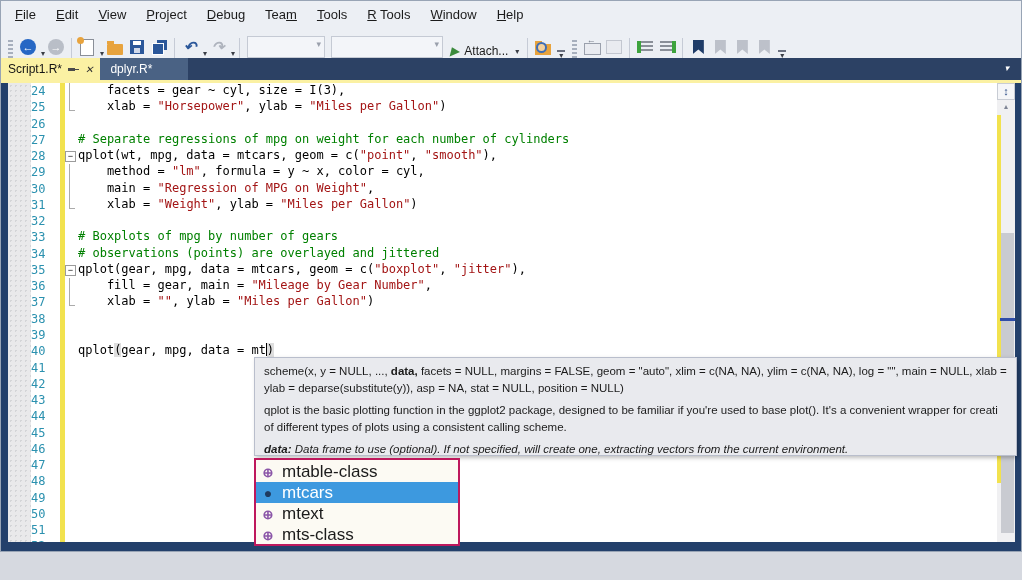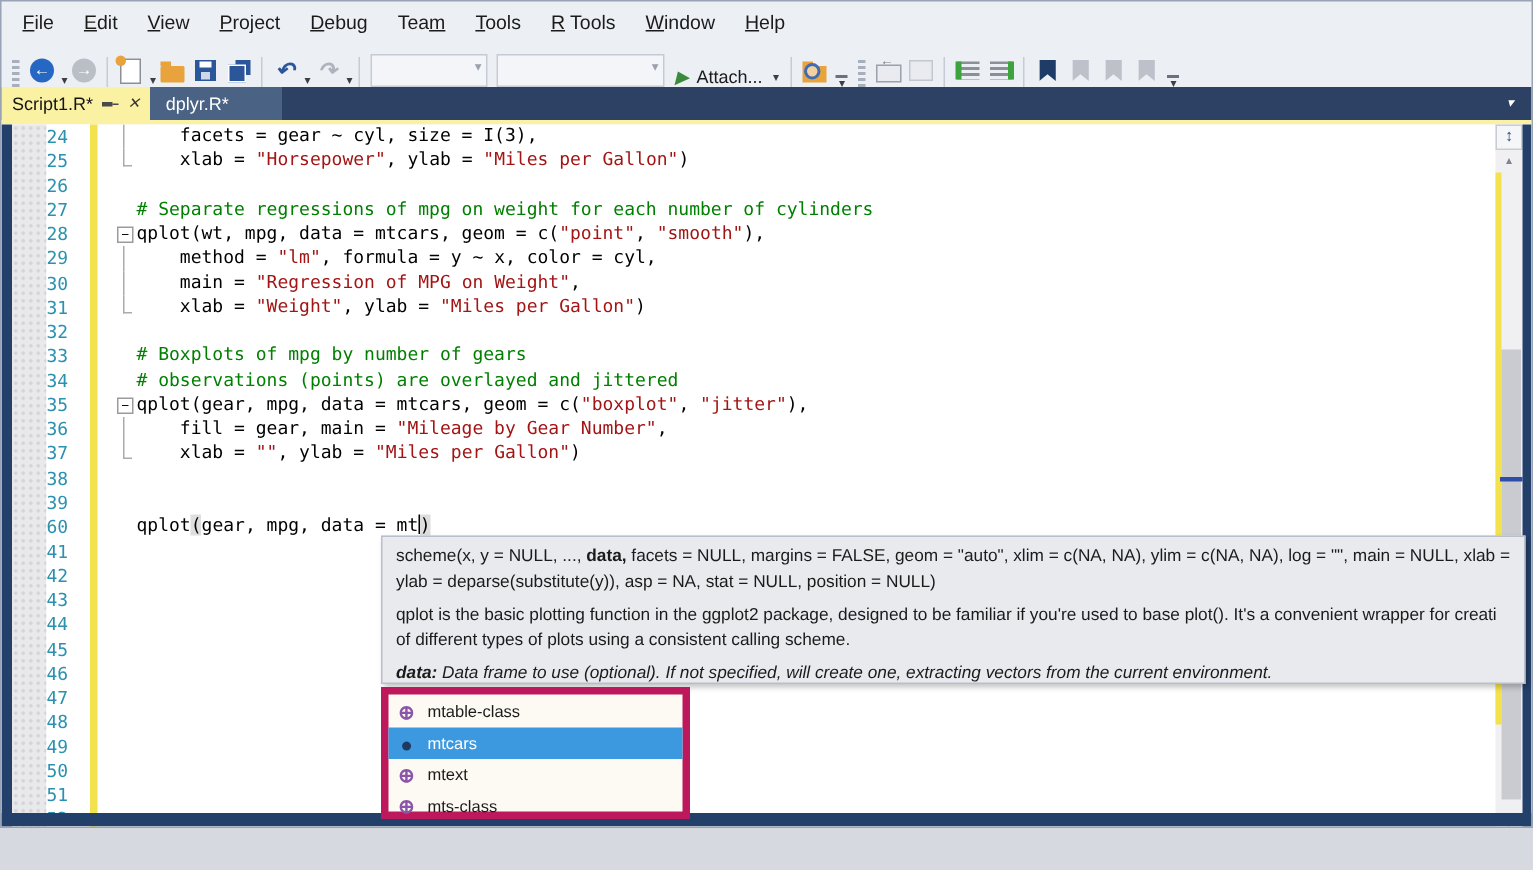--- a/index.html
+++ b/index.html
@@ -63,21 +63,21 @@
   .tab-dd{position:absolute;right:12px;top:5px;color:#fff;font-size:9px;} .tab-dd::before{content:"\25BE";}
   .yellowline{position:absolute;top:79px;left:0;right:0;height:3px;background:#FBF1A3;}
   
   .editor{position:absolute;top:82px;left:0;width:1022px;height:473px;background:#fff;}
   .glyphmargin{position:absolute;left:7px;top:0;width:23px;height:100%;background:#E9E9EB;
     background-image:radial-gradient(#D4D5D8 1px,transparent 1px);background-size:5px 5px;}
   .linenums{position:absolute;left:30px;top:0;width:29px;height:100%;background:#fff;
     font:12px "DejaVu Sans Mono",monospace;color:#2B91AF;text-align:right;}
   .linenums div{height:16.28px;line-height:16.28px;padding-right:18px;}
   .changebar{position:absolute;left:59px;top:0;width:5px;height:100%;background:#F2E24E;}
-  .codearea{position:absolute;left:64px;top:0;right:24px;height:100%;overflow:hidden;padding-left:13px;}
+  .codearea{position:absolute;left:64px;top:0;right:24px;height:100%;overflow:hidden;}
   .row{height:16.28px;line-height:16.28px;display:flex;}
   .fold{width:13px;position:relative;flex:none;}
   .fold.start::before{content:"\2212";display:block;width:9px;height:9px;line-height:8px;text-align:center;
     font-size:9px;border:1px solid #9B9B9B;background:#fff;color:#000;margin-top:3px;}
   .fold.mid::before{content:"";position:absolute;left:4px;top:0;bottom:0;border-left:1px solid #ABABAB;}
   .fold.end::before{content:"";position:absolute;left:4px;top:0;height:11px;width:5px;
     border-left:1px solid #ABABAB;border-bottom:1px solid #ABABAB;}
   .codeline{white-space:pre;font:12px "DejaVu Sans Mono",monospace;color:#000;}
   .tk-s{color:#A31515;} .tk-m{color:#008000;} .tk-b{background:#DEDEDE;}
   .tk-caret{display:inline-block;width:1px;height:13px;background:#000;vertical-align:-2px;}
@@ -106,21 +106,21 @@
   .frame-b{position:absolute;left:0;right:0;bottom:0;height:9px;background:#23406B;}
   
   .tooltip{position:absolute;left:253px;top:356px;width:763px;height:99px;background:#E9EAEE;
     border:1px solid #B9BECC;box-shadow:2px 2px 4px rgba(0,0,0,.25);padding:5px 9px;box-sizing:border-box;
     font-size:11.5px;color:#1b1b1b;overflow:hidden;z-index:5;}
   .tooltip div{white-space:nowrap;overflow:hidden;line-height:17px;}
   .tt-desc1{margin-top:5px;} .tt-param{margin-top:5px;font-style:italic;}
   .tt-param b{font-weight:bold;} .bold{font-weight:bold;}
   
   .completion{position:absolute;left:253px;top:457px;width:206px;height:88px;background:#FCFAF3;
-    border:5px solid #be185d;z-index:6;font-size:11px;color:#1b1b1b;padding-top:1px;box-sizing:border-box;}
+    border:2px solid #be185d;z-index:6;font-size:17px;color:#1b1b1b;padding-top:1px;box-sizing:border-box;}
   .cmp-item{display:flex;align-items:center;height:21px;gap:7px;padding-left:5px;}
   .cmp-item.selected{background:#3D99DF;color:#fff;}
   .cmp-icon{width:14px;text-align:center;flex:none;}
   .cmp-icon.class::before{content:"\2295";color:#8B56A8;font-size:13px;font-weight:bold;}
   .cmp-icon.data::before{content:"\25CF";color:#1E3A5F;font-size:14px;}
 </style>
 </head>
 <body>
 
 <div class="window">
@@ -242,21 +242,21 @@
         <div>30</div>
         <div>31</div>
         <div>32</div>
         <div>33</div>
         <div>34</div>
         <div>35</div>
         <div>36</div>
         <div>37</div>
         <div>38</div>
         <div>39</div>
-        <div>60</div>
+        <div>40</div>
         <div>41</div>
         <div>42</div>
         <div>43</div>
         <div>44</div>
         <div>45</div>
         <div>46</div>
         <div>47</div>
         <div>48</div>
         <div>49</div>
         <div>50</div>

